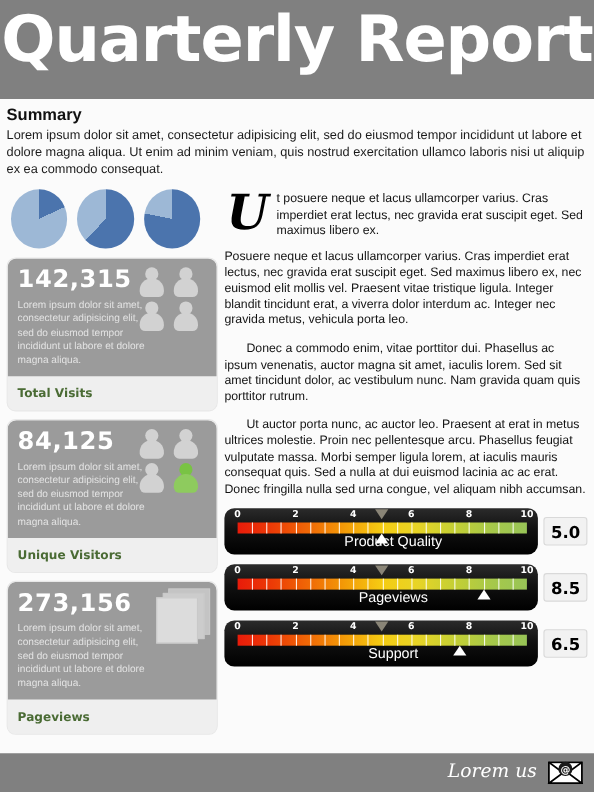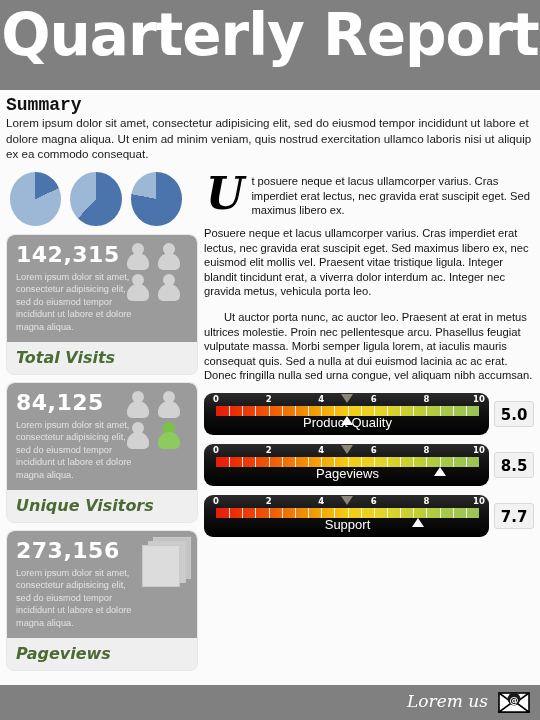--- a/index.html
+++ b/index.html
@@ -29,22 +29,22 @@
 
   
   .panel {
     position: absolute; left: 0; top: 90px; width: 540px; height: 595px;
     background: #fbfbfb;
   }
 
   
   .summary { padding: 6px 6px 0 6px; }
   .summary h2 {
-    font-size: 18px; font-weight: bold; color: #111; line-height: 18px;
-    font-family: Liberation Mono, monospace;
+    font-size: 15px; font-weight: bold; color: #111; line-height: 18px;
+    font-family: Liberation Sans, sans-serif;
   }
   .summary p {
     font-size: 11.6px; line-height: 15.5px; color: #1a1a1a; margin-top: 1px;
   }
 
   
   .body-cols {
     position: absolute; left: 0; top: 82px; width: 540px; height: 513px;
   }
   .col-left { position: absolute; left: 6px; top: 0; width: 176px; }
@@ -78,21 +78,21 @@
     font-size: 9.2px; line-height: 12.4px; color: #e3e3e3; margin-top: 3px;
   }
   .card-icons {
     position: absolute; right: 8px; top: 8px; width: 62px;
   }
   .card-foot {
     background: #efefef; padding: 6px 9px 7px 9px;
   }
   .card-foot span {
     font-family: "DejaVu Sans", sans-serif;
-    font-size: 16px; font-weight: bold; color: #4a6b34; font-style: italic;
+    font-size: 11px; font-weight: bold; color: #4a6b34;
   }
 
   
   .person { position: absolute; width: 23px; height: 27px; }
   .person .head {
     position: absolute; left: 5px; top: 0; width: 12px; height: 12px;
     border-radius: 50%;
   }
   .person .bod {
     position: absolute; left: 0; top: 10px; width: 22px; height: 17px;
@@ -152,21 +152,21 @@
     border-top: 9px solid #8a8577;
     transform: translateX(-50%);
   }
   .marker-up {
     position: absolute; top: 23px; width: 0; height: 0;
     border-left: 6px solid transparent; border-right: 6px solid transparent;
     border-bottom: 9px solid #ffffff;
     transform: translateX(-50%);
   }
   .gauge-label {
-    position: absolute; left: 0; top: 22px; width: 287px;
+    position: absolute; left: 10px; top: 22px; width: 287px;
     text-align: center;
     font-size: 13px; color: #ffffff;
   }
   .gauge-value {
     margin-left: 5px;
     width: 40px; height: 26px; line-height: 26px;
     background: #f2f2f2; border: 1px solid #d9d9d9;
     border-radius: 3px; text-align: center;
     font-family: "DejaVu Sans", sans-serif;
     font-size: 15px; font-weight: bold; color: #000;
@@ -289,20 +289,21 @@
       </div>
 
       <div class="col-right">
 
         <div class="dropcap-block">
           <span class="dropcap">U</span>
           <div class="art lead">t posuere neque et lacus ullamcorper varius. Cras imperdiet erat lectus, nec gravida erat suscipit eget. Sed maximus libero ex.</div>
         </div>
 
         <div class="art" style="margin-top:6px;">Posuere neque et lacus ullamcorper varius. Cras imperdiet erat lectus, nec gravida erat suscipit eget. Sed maximus libero ex, nec euismod elit mollis vel. Praesent vitae tristique ligula. Integer blandit tincidunt erat, a viverra dolor interdum ac. Integer nec gravida metus, vehicula porta leo.</div>
+        <div class="art indent">Donec a commodo enim, vitae porttitor dui. Phasellus ac ipsum venenatis, auctor magna sit amet, iaculis lorem. Sed sit amet tincidunt dolor, ac vestibulum nunc. Nam gravida quam quis porttitor rutrum.</div>
         <div class="art indent">Ut auctor porta nunc, ac auctor leo. Praesent at erat in metus ultrices molestie. Proin nec pellentesque arcu. Phasellus feugiat vulputate massa. Morbi semper ligula lorem, at iaculis mauris consequat quis. Sed a nulla at dui euismod lacinia ac ac erat. Donec fringilla nulla sed urna congue, vel aliquam nibh accumsan.</div>
 
         <div class="gauges">
 
           <div class="gauge-row">
             <div class="gauge">
               <div class="gauge-ticks">
                 <span style="left:0%;">0</span>
                 <span style="left:20%;">2</span>
                 <span style="left:40%;">4</span>
@@ -404,21 +405,21 @@
                 <div class="sep" style="left:75%"></div>
                   <div class="sep" style="left:80%"></div>
                 <div class="sep" style="left:85%"></div>
                   <div class="sep" style="left:90%"></div>
                 <div class="sep" style="left:95%"></div>
               </div>
               <div class="marker-down" style="left:143px;"></div>
               <div class="marker-up" style="left:214px;"></div>
               <div class="gauge-label">Support</div>
             </div>
-            <div class="gauge-value">7.7</div>
+            <div class="gauge-value">6.5</div>
           </div>
 
         </div>
 
 
       </div>
     </div>
   </div>
 
   <div class="footer">

